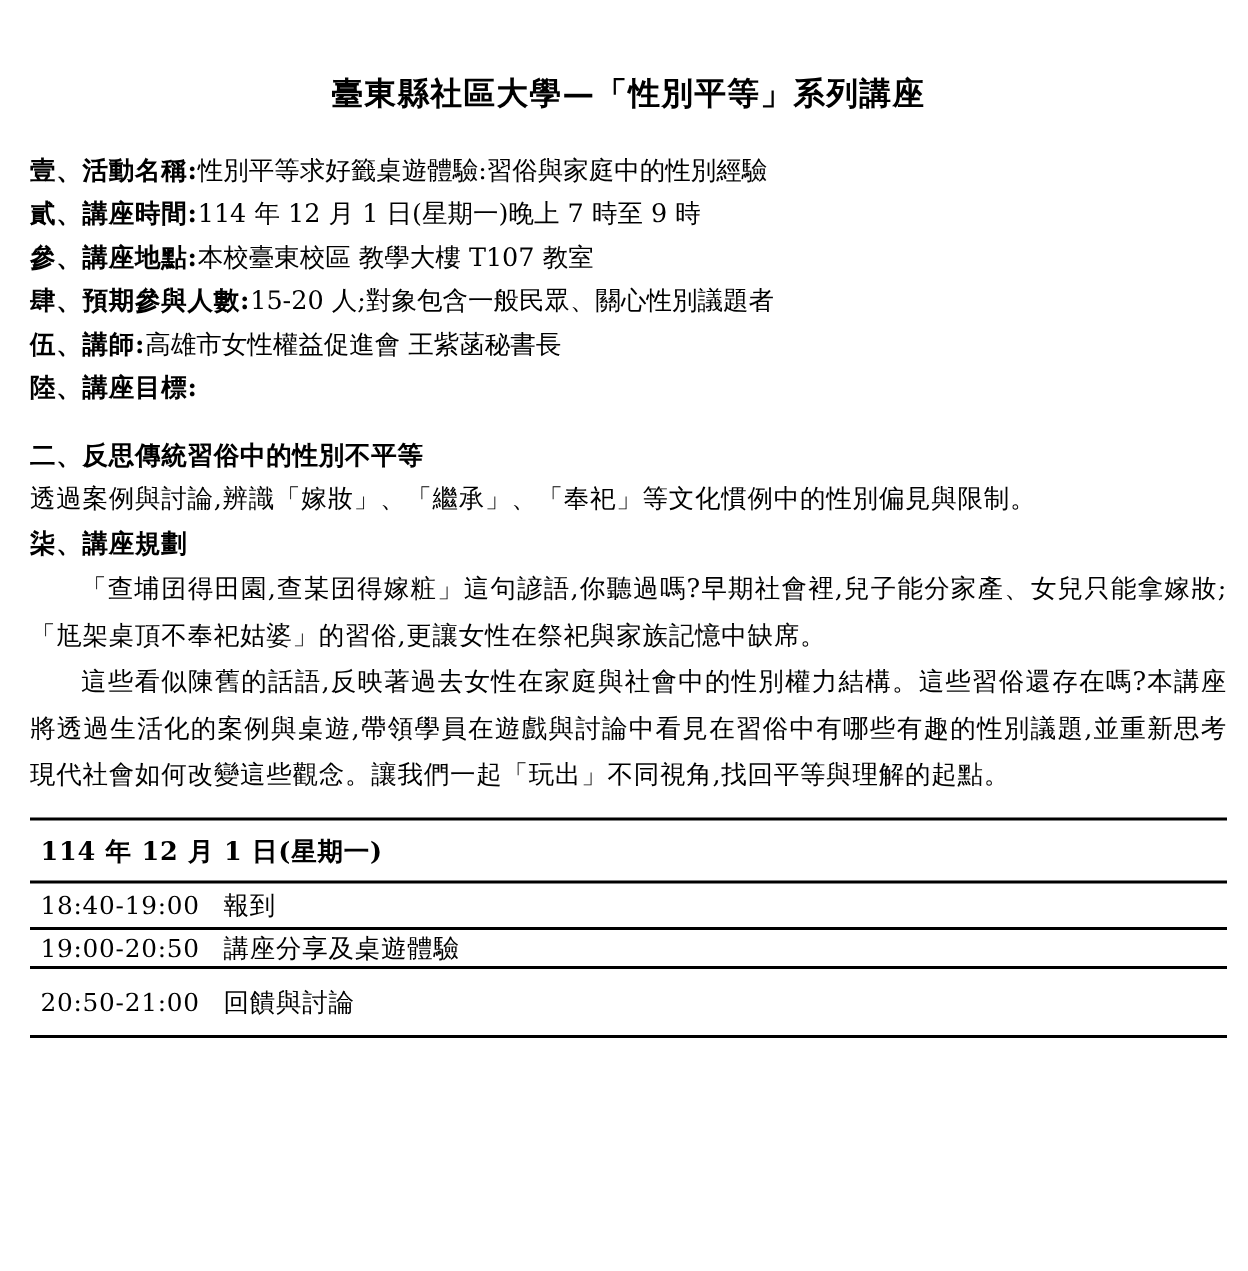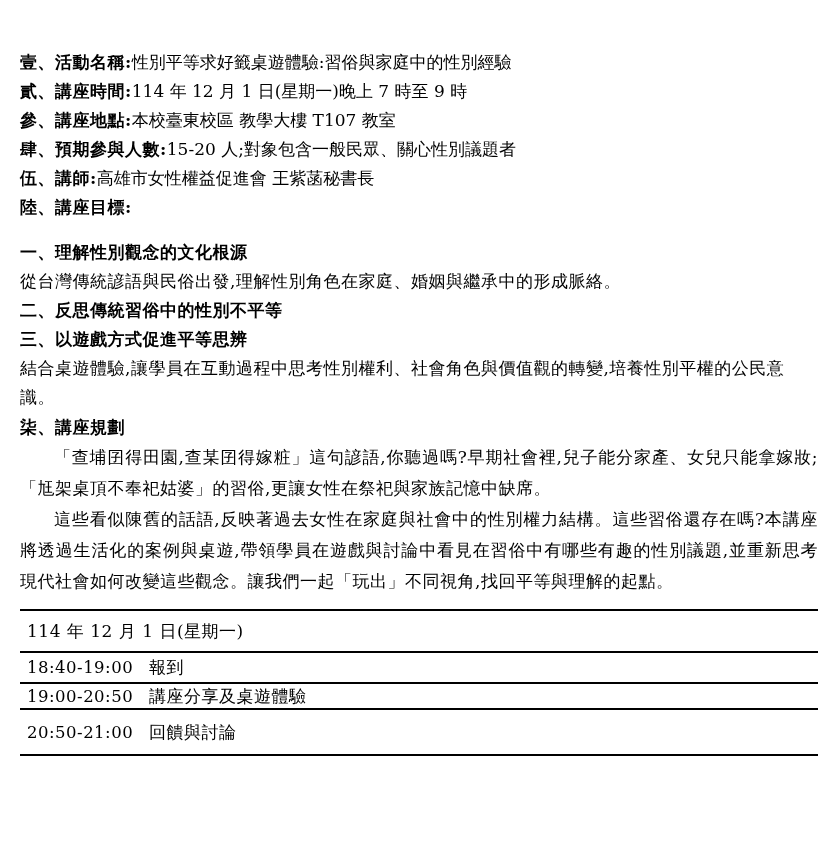--- a/index.html
+++ b/index.html
@@ -61,57 +61,51 @@
     margin-top: 12px;
     font-size: 17px;
   }
   table.schedule tr { border-top: 2px solid #000; }
   table.schedule { border-bottom: 2px solid #000; }
   table.schedule td {
     padding: 0 0 0 7px;
     vertical-align: middle;
     letter-spacing: 0.5px;
   }
-  tr.row-date td    { height: 42px; }
+  tr.row-date td    { height: 42px; font-weight: bold; }
   tr.row-title td   { height: 38px; }
   tr.row-slot1 td   { height: 31px; }
   tr.row-slot2 td   { height: 26px; }
   tr.row-slot3 td   { height: 46px; }
   td.time-cell {
     width: 122px;
     white-space: nowrap;
     font-size: 16.5px;
   }
   td.activity-cell { padding-left: 18px; }
 </style>
 </head>
 <body>
 
 <div class="doc">
 
+  <h1 class="doc-title">臺東縣社區大學—「性別平等」系列講座</h1>
 
   <div class="info-list">
     <div class="info-line"><span class="label">壹、活動名稱:</span><span>性別平等求好籤桌遊體驗:習俗與家庭中的性別經驗</span></div>
     <div class="info-line"><span class="label">貳、講座時間:</span><span>114 年 12 月 1 日(星期一)晚上 7 時至 9 時</span></div>
     <div class="info-line"><span class="label">參、講座地點:</span><span>本校臺東校區 教學大樓 T107 教室</span></div>
     <div class="info-line"><span class="label">肆、預期參與人數:</span><span>15-20 人;對象包含一般民眾、關心性別議題者</span></div>
     <div class="info-line"><span class="label">伍、講師:</span><span>高雄市女性權益促進會 王紫菡秘書長</span></div>
     <div class="info-line"><span class="label">陸、講座目標:</span><span></span></div>
   </div>
 
   <div class="goal-block">
-    <div class="goal-heading">一、理解性別觀念的文化根源</div>
-    <div class="goal-body">從台灣傳統諺語與民俗出發,理解性別角色在家庭、婚姻與繼承中的形成脈絡。</div>
-  </div>
-  <div class="goal-block">
     <div class="goal-heading">二、反思傳統習俗中的性別不平等</div>
-  </div>
-  <div class="goal-block">
-    <div class="goal-heading">三、以遊戲方式促進平等思辨</div>
-    <div class="goal-body">結合桌遊體驗,讓學員在互動過程中思考性別權利、社會角色與價值觀的轉變,培養性別平權的公民意識。</div>
+    <div class="goal-body">透過案例與討論,辨識「嫁妝」、「繼承」、「奉祀」等文化慣例中的性別偏見與限制。</div>
   </div>
 
   <div>
     <div class="plan-heading">柒、講座規劃</div>
     <p class="plan-para">「查埔囝得田園,查某囝得嫁粧」這句諺語,你聽過嗎?早期社會裡,兒子能分家產、女兒只能拿嫁妝;「尪架桌頂不奉祀姑婆」的習俗,更讓女性在祭祀與家族記憶中缺席。</p>
     <p class="plan-para">這些看似陳舊的話語,反映著過去女性在家庭與社會中的性別權力結構。這些習俗還存在嗎?本講座將透過生活化的案例與桌遊,帶領學員在遊戲與討論中看見在習俗中有哪些有趣的性別議題,並重新思考現代社會如何改變這些觀念。讓我們一起「玩出」不同視角,找回平等與理解的起點。</p>
   </div>
 
   <table class="schedule">
     <tbody>

